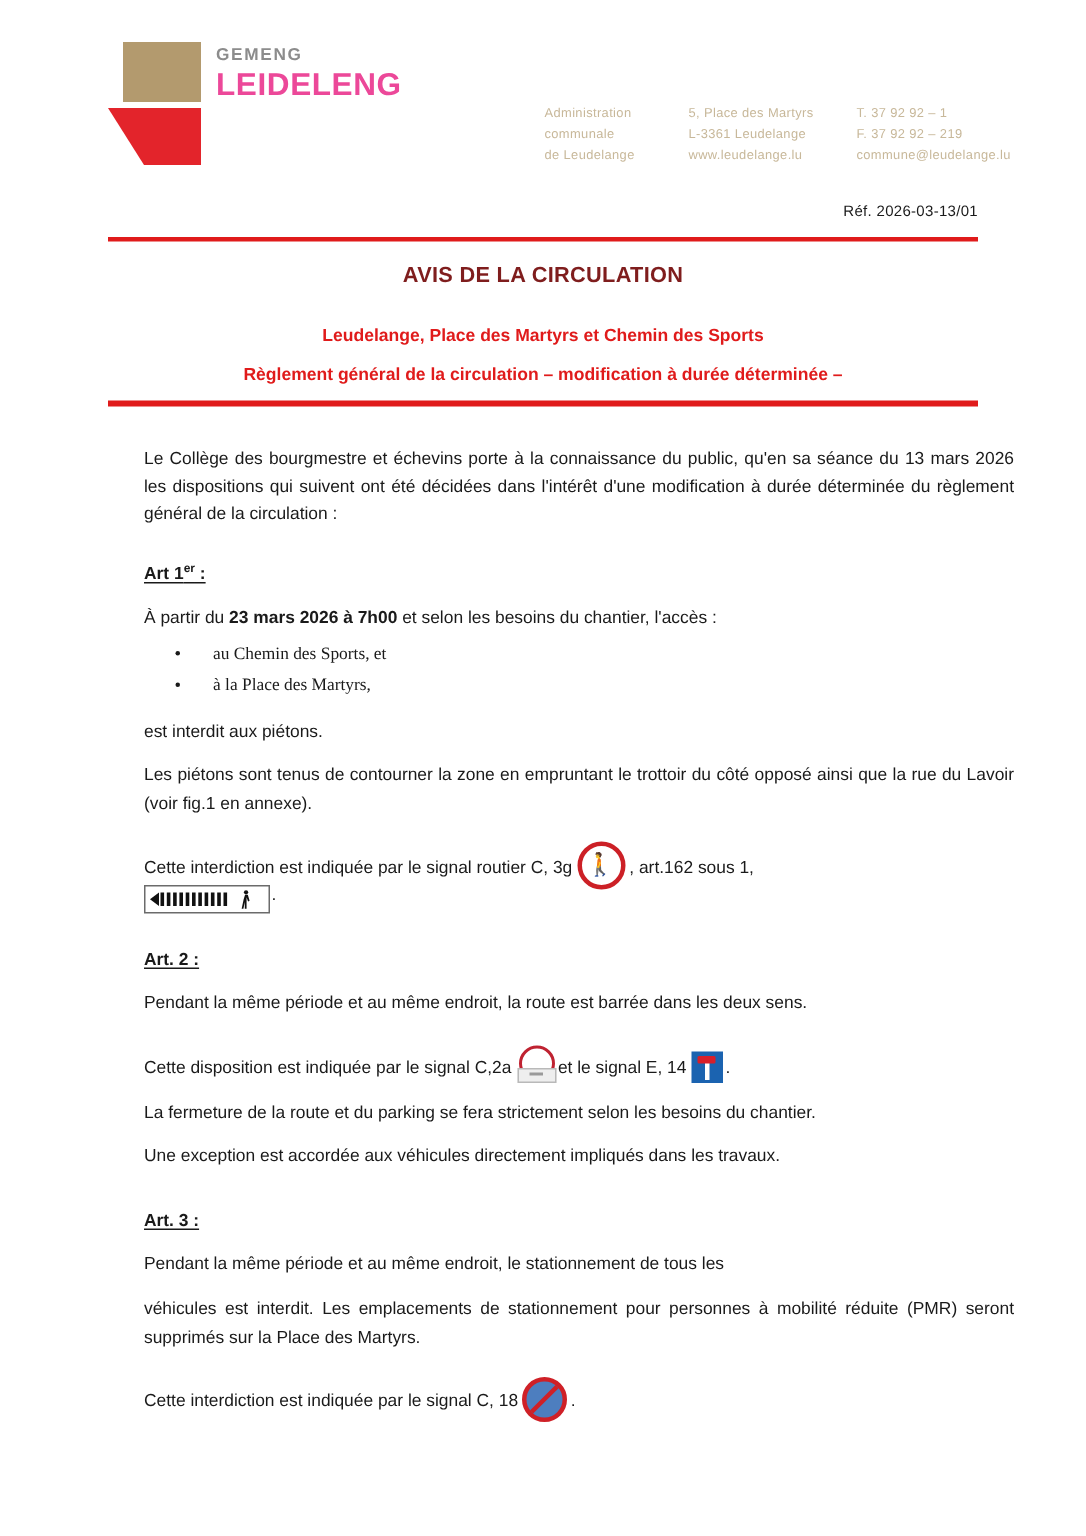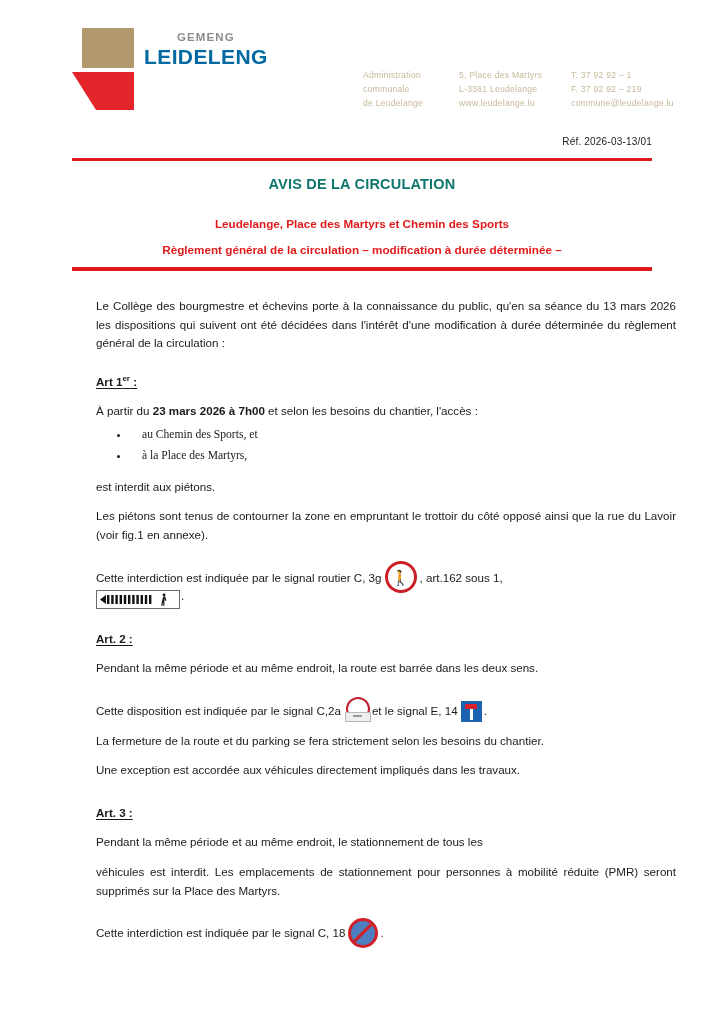--- a/index.html
+++ b/index.html
@@ -30,21 +30,20 @@
     right: 0;
     height: 110px;
   }
 
   .logo {
     position: absolute;
     left: 72px;
     top: 4px;
     width: 150px;
     height: 90px;
-    text-align: center;
   }
   .logo-mark {
     position: absolute;
     left: 0;
     top: 0;
     width: 62px;
     height: 82px;
   }
   .logo-text {
     position: absolute;
@@ -54,21 +53,21 @@
   .logo-gemeng {
     font-size: 11.5px;
     letter-spacing: 1.1px;
     color: #8c8c8c;
     font-weight: 600;
     line-height: 14px;
   }
   .logo-leideleng {
     font-size: 21px;
     letter-spacing: 0.4px;
-    color: #0369a1;
+    color: #ec4899;
     font-weight: 700;
     line-height: 24px;
     margin-top: 1px;
   }
 
   .contact {
     position: absolute;
     left: 363px;
     top: 44px;
     display: flex;
@@ -104,21 +103,21 @@
   .rule.top { top: 158px; height: 3px; }
   .rule.bottom { top: 267px; height: 4px; }
 
   
   .title-main {
     position: absolute;
     top: 176px;
     left: 72px;
     width: 580px;
     text-align: center;
-    color: #0f766e;
+    color: #7f1d1d;
     font-weight: 700;
     font-size: 14.5px;
     letter-spacing: 0.2px;
   }
   .title-sub {
     position: absolute;
     top: 211px;
     left: 62px;
     width: 600px;
     text-align: center;

